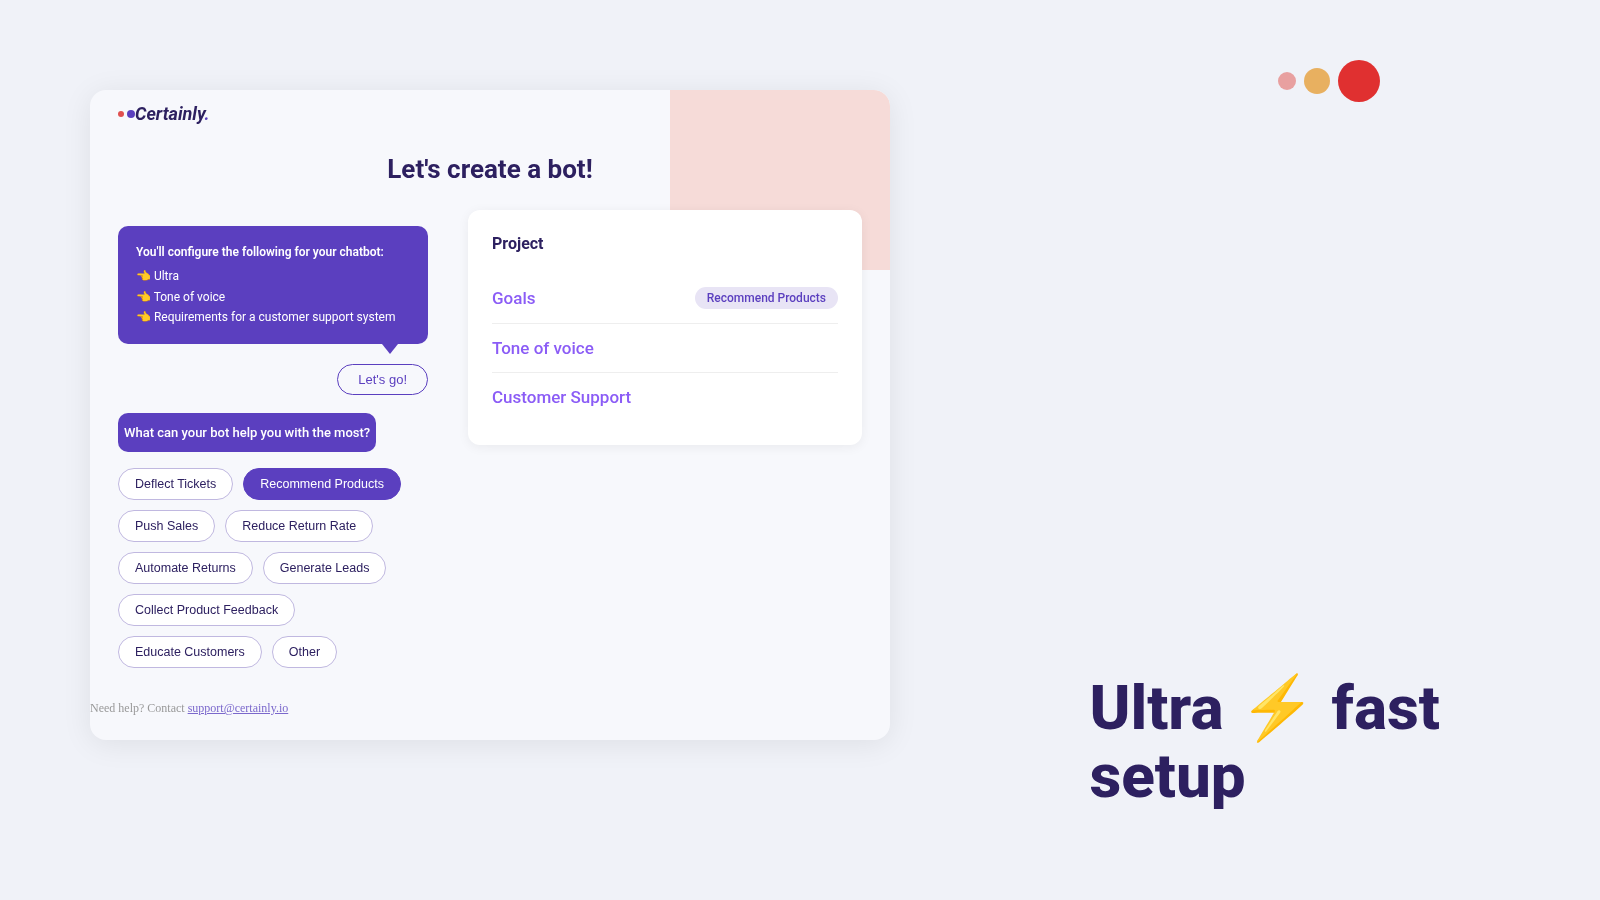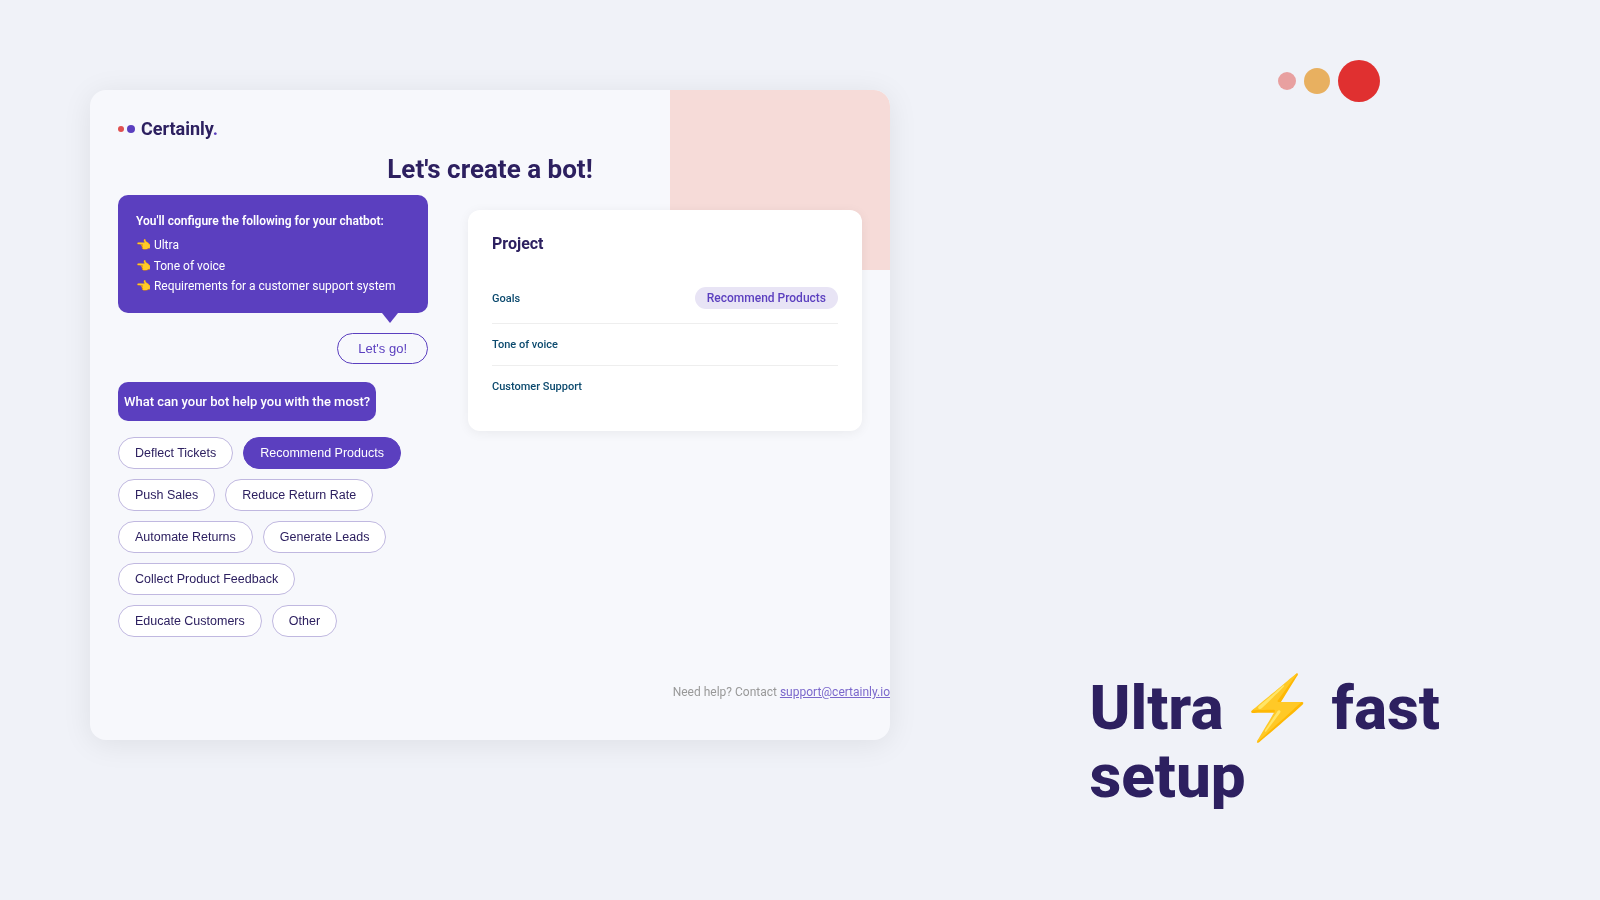--- a/index.html
+++ b/index.html
@@ -62,25 +62,25 @@
       width: 220px;
       height: 180px;
       background: #f5c8c0;
       border-radius: 0 16px 0 40px;
       opacity: 0.6;
     }
 
     
     .logo {
       position: absolute;
-      top: 28px;
+      top: 13px;
       left: 28px;
       display: flex;
       align-items: center;
-      gap: 6px;
+      font-style: italic;
     }
     .logo-dots {
       display: flex;
       align-items: center;
       gap: 3px;
     }
     .logo-dot-pink {
       width: 6px;
       height: 6px;
       border-radius: 50%;
@@ -110,21 +110,21 @@
       text-align: center;
       font-size: 26px;
       font-weight: 700;
       color: #2d2060;
       z-index: 2;
     }
 
     
     .left-panel {
       position: absolute;
-      top: 105px;
+      top: 136px;
       left: 28px;
       width: 310px;
     }
 
     
     .info-box {
       background: #5b3fbf;
       color: white;
       border-radius: 10px;
       padding: 16px 18px;
@@ -220,42 +220,43 @@
       display: flex;
       align-items: center;
       justify-content: space-between;
       padding: 14px 0;
       border-bottom: 1px solid #eee;
     }
     .project-row:last-child {
       border-bottom: none;
     }
     .project-label {
-      font-size: 11px;
-      color: #0c4a6e;
+      font-size: 17px;
+      color: #8b5cf6;
       font-weight: 500;
     }
     .project-value-tag {
       background: #e8e4f5;
       color: #5b3fbf;
       border-radius: 12px;
       padding: 4px 12px;
       font-size: 12px;
       font-weight: 500;
     }
 
     
     .support-text {
       position: absolute;
-      bottom: 41px;
+      bottom: 24px;
       left: 0;
       right: 0;
-      text-align: right;
+      text-align: left;
       font-size: 12px;
       color: #999;
+      font-family: Liberation Serif, serif;
     }
     .support-link {
       color: #7b68cc;
       text-decoration: underline;
     }
 
     
     .bottom-tagline {
       position: absolute;
       bottom: 90px;

